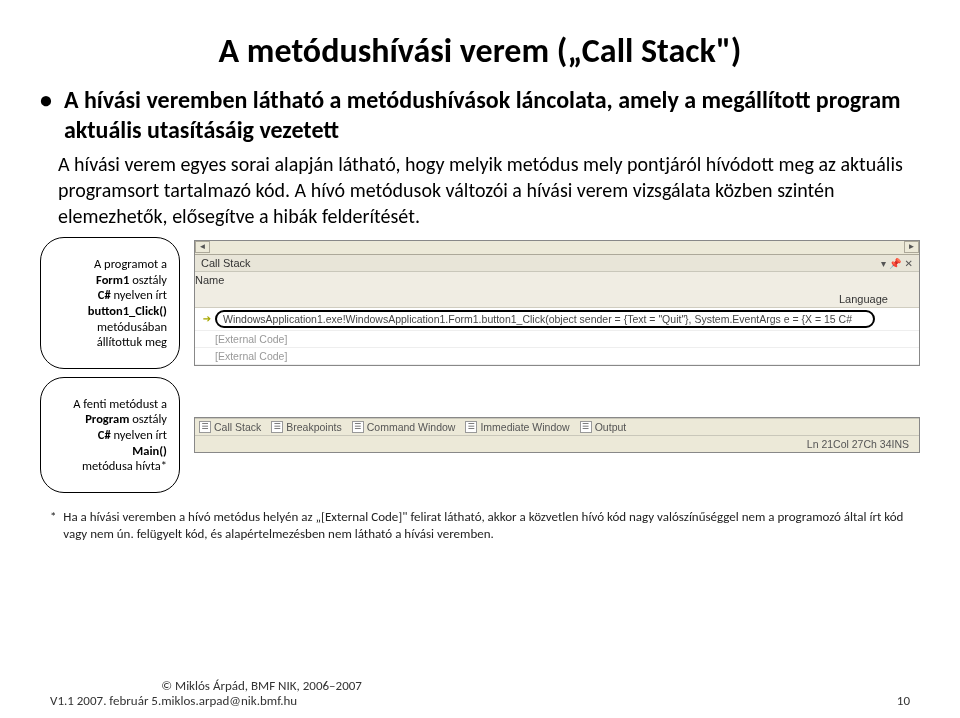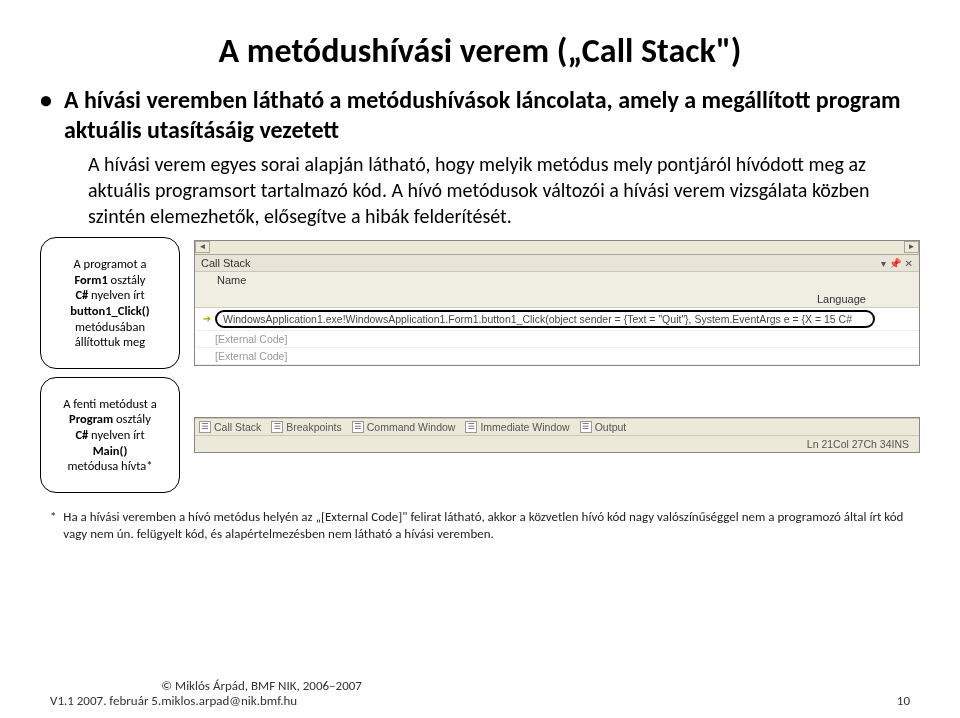--- a/index.html
+++ b/index.html
@@ -8,30 +8,30 @@
     height: 718px;
     background: white;
     font-family: Calibri, Arial, sans-serif;
     position: relative;
     overflow: hidden;
   }
   .slide { padding: 30px 40px 10px 40px; }
   .title { font-size: 34px; font-weight: bold; text-align: center; margin-bottom: 14px; }
   .bullet-main { display: flex; font-size: 24px; font-weight: bold; margin-bottom: 6px; line-height: 1.25; }
   .dot { margin-right: 12px; }
-  .subtext { font-size: 20px; margin-left: 48px; line-height: 1.3; margin-bottom: 8px; }
+  .subtext { font-size: 20px; margin-left: 18px; line-height: 1.3; margin-bottom: 8px; }
 
   .callout-row { display: flex; align-items: center; margin: 8px 0 6px 0; }
   .callout {
     border: 1px solid #000;
-    border-radius: 16px;
+    border-radius: 24px;
     padding: 18px 12px;
     width: 140px;
     font-size: 12.5px;
-    text-align: center;
+    text-align: right;
     line-height: 1.25;
   }
   .callout b { font-weight: bold; }
 
   .screenshot-col { flex: 1; margin-left: 14px; }
 
   .vs-panel {
     border: 1px solid #888;
     background: #f5f3ed;
     font-family: "Segoe UI", Tahoma, sans-serif;
@@ -61,21 +61,21 @@
     padding: 2px 6px;
     display: flex;
     justify-content: space-between;
     align-items: center;
   }
   .cs-header .pin { font-size: 10px; color: #555; }
   .cs-cols {
     display: flex;
     background: #f0ede3;
     border-bottom: 1px solid #d0cdc0;
-    padding: 2px 22px;
+    padding: 2px 0;
     font-size: 11px;
   }
   .cs-cols .col-name { flex: 1; }
   .cs-cols .col-lang { width: 80px; text-align: left; margin-top: 19px; }
   .cs-row {
     display: flex;
     align-items: center;
     padding: 2px 4px;
     background: #fff;
     border-bottom: 1px solid #eee;

